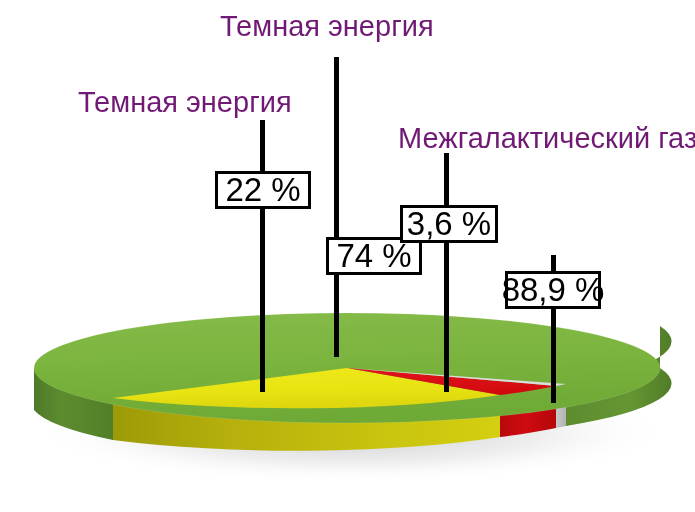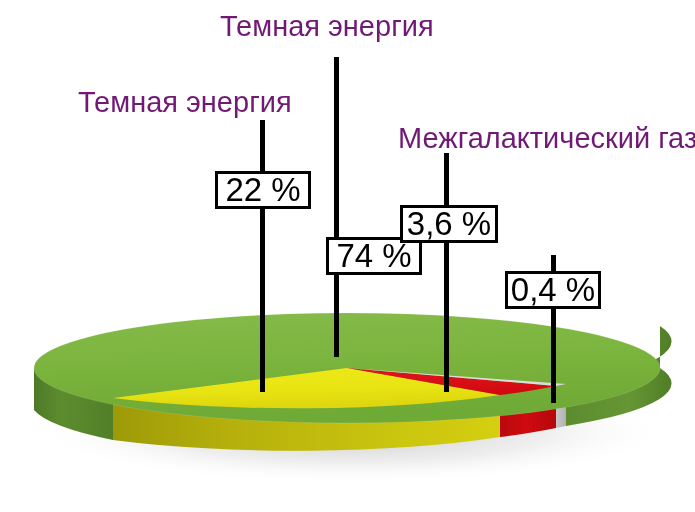--- a/index.html
+++ b/index.html
@@ -161,15 +161,15 @@
 
   <div class="cat-label" style="left:362px; top:123px;margin-left:36px;">Межгалактический газ</div>
 
 
   <div class="pct-box" style="left:215px; top:171px; width:96px; height:38px;">22 %</div>
 
   <div class="pct-box" style="left:290px; top:237px; width:96px; height:38px;margin-left:36px;">74 %</div>
 
   <div class="pct-box" style="left:400px; top:169px; width:98px; height:38px;margin-top:36px;">3,6 %</div>
 
-  <div class="pct-box" style="left:505px; top:271px; width:96px; height:38px;">0,4 %</div>
+  <div class="pct-box" style="left:505px; top:271px; width:96px; height:38px;">88,9 %</div>
 
 </div>
 
 </body></html>

